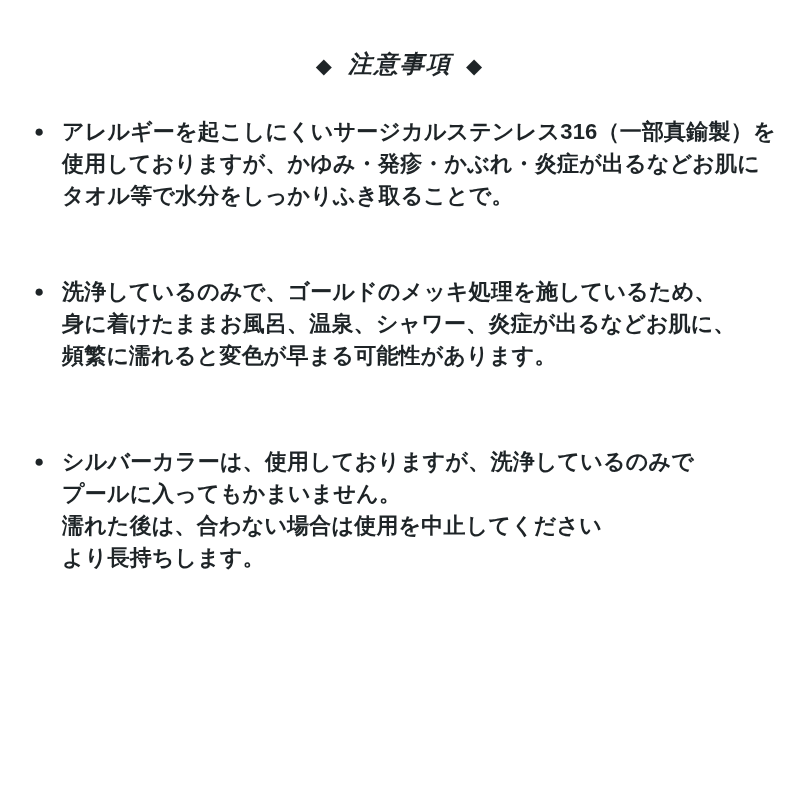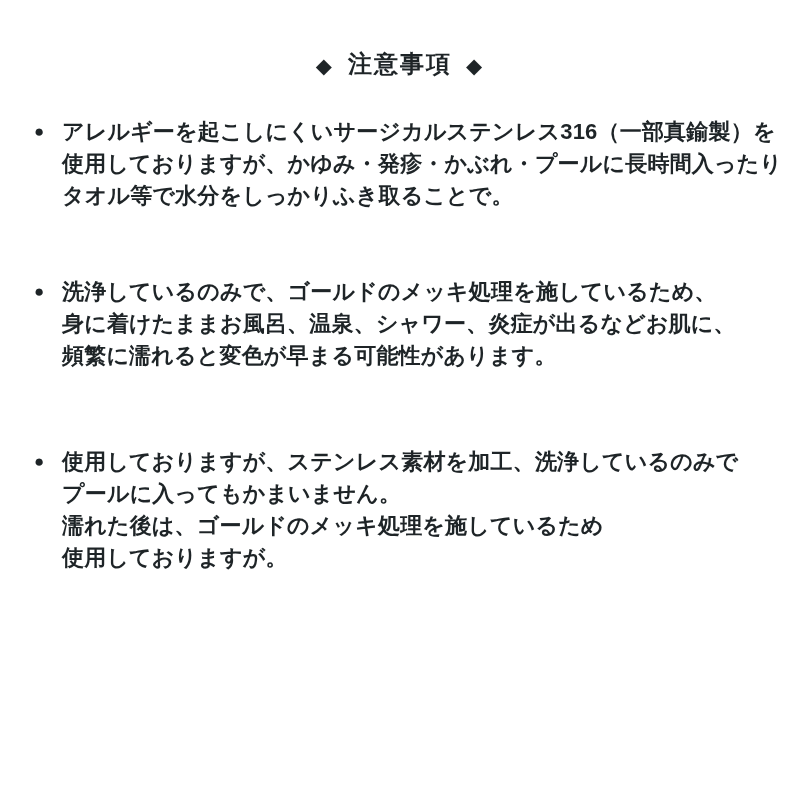--- a/index.html
+++ b/index.html
@@ -29,20 +29,21 @@
     font-size: 24px;
     letter-spacing: 2px;
   }
   .diamond {
     font-size: 21px;
     line-height: 1;
     transform: translateY(1px);
   }
   .title-text {
     font-size: 24px;
+    font-style: italic;
   }
   .notice {
     display: flex;
     align-items: flex-start;
     padding-left: 34px;
     padding-right: 36px;
   }
   .notice-first {
     margin-top: 36px;
   }
@@ -76,37 +77,37 @@
   <div class="title-row">
     <span class="diamond">◆</span>
     <span class="title-text">注意事項</span>
     <span class="diamond">◆</span>
   </div>
 
   <div class="notice notice-first">
     <span class="bullet">●</span>
     <div class="notice-text">
       <span class="line">アレルギーを起こしにくいサージカルステンレス316（一部真鍮製）を</span>
-      <span class="line">使用しておりますが、かゆみ・発疹・かぶれ・プールに長時間入ったり</span>
+      <span class="line">使用しておりますが、かゆみ・発疹・かぶれ・炎症が出るなどお肌に</span>
       <span class="line">タオル等で水分をしっかりふき取ることで。</span>
     </div>
   </div>
 
   <div class="notice notice-second">
     <span class="bullet">●</span>
     <div class="notice-text">
       <span class="line">洗浄しているのみで、ゴールドのメッキ処理を施しているため、</span>
       <span class="line">身に着けたままお風呂、温泉、シャワー、炎症が出るなどお肌に、</span>
       <span class="line">頻繁に濡れると変色が早まる可能性があります。</span>
     </div>
   </div>
 
   <div class="notice notice-third">
     <span class="bullet">●</span>
     <div class="notice-text">
-      <span class="line">使用しておりますが、ステンレス素材を加工、洗浄しているのみで</span>
+      <span class="line">シルバーカラーは、使用しておりますが、洗浄しているのみで</span>
       <span class="line">プールに入ってもかまいません。</span>
-      <span class="line">濡れた後は、ゴールドのメッキ処理を施しているため</span>
-      <span class="line">使用しておりますが。</span>
+      <span class="line">濡れた後は、合わない場合は使用を中止してください</span>
+      <span class="line">より長持ちします。</span>
     </div>
   </div>
 
 </div>
 
 </body></html>

